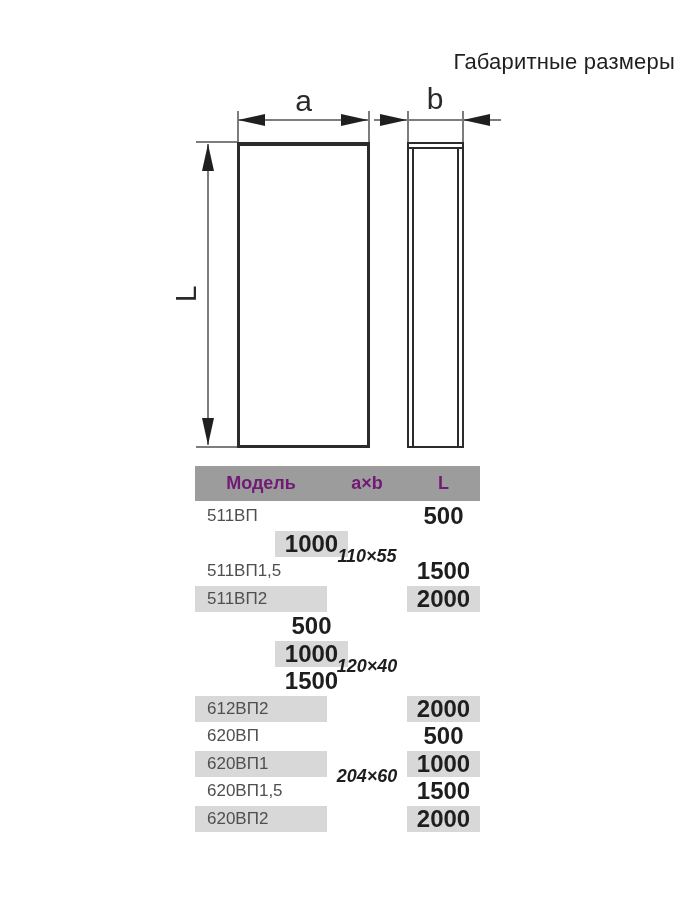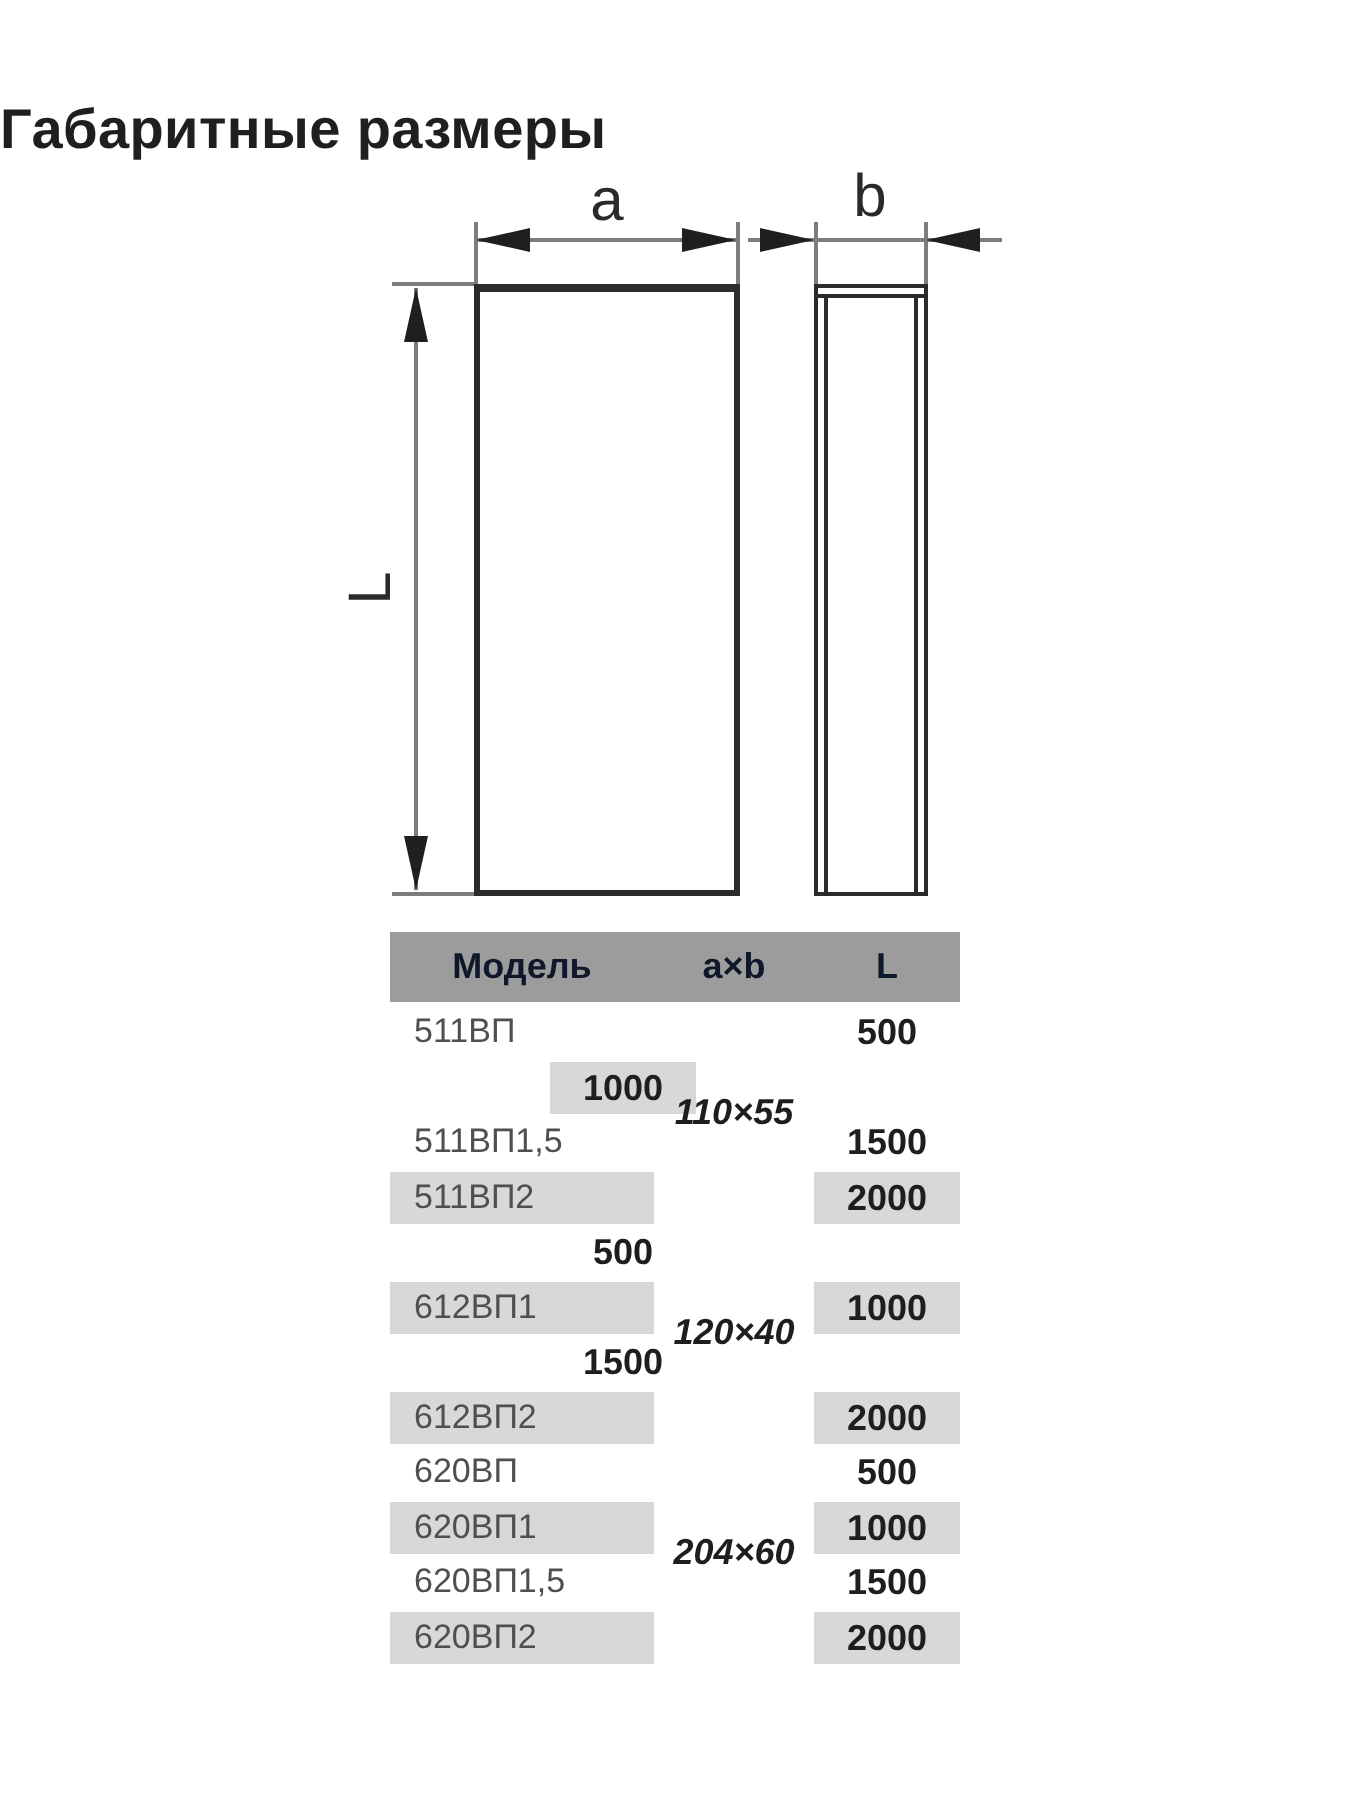--- a/index.html
+++ b/index.html
@@ -9,22 +9,22 @@
     --value-text:#1e1e1e;
     --line-dark:#2b2b2b;
     --line-thin:#7d7d7d;
   }
   html,body{margin:0;padding:0;background:#ffffff;}
   .canvas{
     position:relative;width:675px;height:900px;background:#ffffff;overflow:hidden;
     font-family:"Liberation Sans", sans-serif;
   }
   .page-title{
-    position:absolute;left:0;top:49px;width:675px;text-align:left;
-    font-size:28px;font-weight:bold;color:#1f1f1f;letter-spacing:.2px;
+    position:absolute;left:0;top:49px;width:675px;text-align:right;
+    font-size:22px;font-weight:normal;color:#1f1f1f;letter-spacing:.2px;
   }
   
   .drawing{position:absolute;inset:0;}
   .front-view{
     position:absolute;left:237px;top:142px;width:133px;height:306px;
     box-sizing:border-box;border:3px solid var(--line-dark);border-top-width:4px;background:#fff;
   }
   .side-view{
     position:absolute;left:407px;top:142px;width:57px;height:306px;
     box-sizing:border-box;border:2px solid var(--line-dark);background:#fff;
@@ -39,34 +39,34 @@
   .arrow-up   {border-left:6px solid transparent;border-right:6px solid transparent;border-bottom:27px solid #1f1f1f;}
   .arrow-down {border-left:6px solid transparent;border-right:6px solid transparent;border-top:27px solid #1f1f1f;}
   .dim-label{
     position:absolute;font-size:30px;color:#2a2a2a;text-align:center;line-height:34px;
     font-family:"Liberation Sans", sans-serif;
   }
   .dim-label-l{transform:rotate(-90deg);}
   
   .dim-table{position:absolute;left:195px;top:466px;width:285px;}
   .thead{display:flex;height:35px;background:var(--header-bg);align-items:center;}
-  .th{font-weight:bold;font-size:18px;color:#0f172a;text-align:center;}
+  .th{font-weight:bold;font-size:18px;color:#701a75;text-align:center;}
   .th-model{width:132px;}
   .th-size{width:80px;}
   .th-length{width:73px;}
   .tbody{position:relative;padding-top:2px;}
   .trow{display:flex;height:26px;margin-bottom:1.5px;}
   .cell-model{
     width:132px;box-sizing:border-box;padding-left:12px;line-height:26px;
     font-size:17px;color:var(--model-text);white-space:nowrap;
   }
   .cell-spacer{width:80px;}
   .cell-length{
     width:73px;line-height:26px;text-align:center;
-    font-size:18px;font-weight:bold;color:var(--value-text);
+    font-size:24px;font-weight:bold;color:var(--value-text);
   }
   .trow.striped .cell-model,.trow.striped .cell-length{background:var(--stripe-bg);}
   .size-label{
     position:absolute;left:132px;width:80px;text-align:center;
     font-size:18px;font-weight:bold;color:var(--value-text);height:22px;line-height:22px;font-style:italic;
   }
 </style>
 </head>
 <body>
 
@@ -132,21 +132,20 @@
           <div class="cell-model">511ВП2</div>
           <div class="cell-spacer"></div>
           <div class="cell-length">2000</div>
         </div>
         <div class="size-label" style="top: 44px;">110×55</div>
         <div class="trow">
           <div class="cell-spacer"></div>
           <div class="cell-length">500</div>
         </div>
         <div class="trow striped">
-          <div class="cell-model">612ВП1</div>
           <div class="cell-spacer"></div>
           <div class="cell-length">1000</div>
         </div>
         <div class="trow">
           <div class="cell-spacer"></div>
           <div class="cell-length">1500</div>
         </div>
         <div class="trow striped">
           <div class="cell-model">612ВП2</div>
           <div class="cell-spacer"></div>

